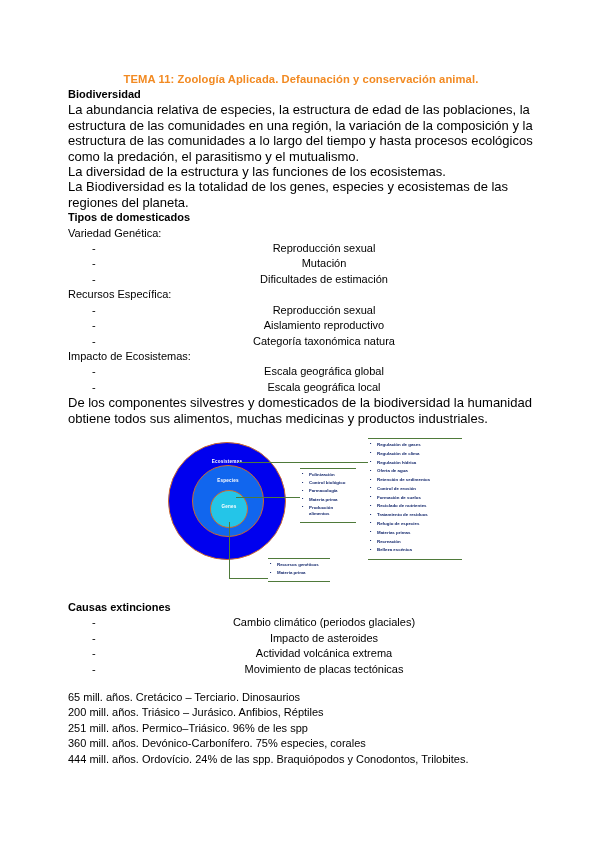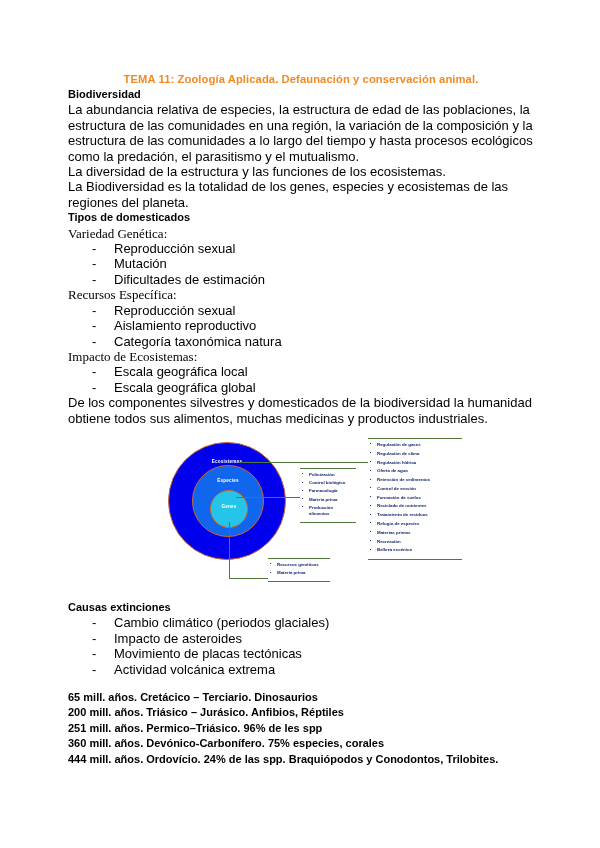--- a/index.html
+++ b/index.html
@@ -43,36 +43,36 @@
     line-height: 15.4px;
     margin: 0;
   }
   .para {
     font-size: 13px;
     line-height: 15.4px;
     margin: 0;
     text-align: left;
   }
   .lead {
-    font-size: 13px;
-    line-height: 15.4px;
-    margin: 0;
-    font-family: Liberation Serif, serif;
+    font-size: 11px;
+    line-height: 15.4px;
+    margin: 0;
   }
   ul.dashlist {
     list-style: none;
     margin: 0;
     padding: 0;
   }
   ul.dashlist li {
-    font-size: 13px;
+    font-size: 11px;
     line-height: 15.4px;
     position: relative;
     padding-left: 46px;
     margin: 0;
+    text-align: center;
   }
   ul.dashlist li::before {
     content: "-";
     position: absolute;
     left: 24px;
     top: 0;
   }
   .spacer-md { height: 13px; }
 
   
@@ -173,21 +173,20 @@
     left: 300px;
     top: 6px;
     width: 94px;
   }
   .box-eco ul li { margin-bottom: 2.2px; }
 
   .tail {
     font-size: 11px;
     line-height: 15.4px;
     margin: 0;
-    font-weight: bold;
   }
 </style>
 </head>
 <body>
 
 <div id="page">
   <div class="content">
 
     <div class="doc-title">TEMA 11: Zoología Aplicada. Defaunación y conservación animal.</div>
 
@@ -207,22 +206,22 @@
 
     <div class="lead">Recursos Específica:</div>
     <ul class="dashlist">
       <li>Reproducción sexual</li>
       <li>Aislamiento reproductivo</li>
       <li>Categoría taxonómica natura</li>
     </ul>
 
     <div class="lead">Impacto de Ecosistemas:</div>
     <ul class="dashlist">
+      <li>Escala geográfica global</li>
       <li>Escala geográfica local</li>
-      <li>Escala geográfica global</li>
     </ul>
 
     <p class="para">De los componentes silvestres y domesticados de la biodiversidad la humanidad obtiene todos sus alimentos, muchas medicinas y productos industriales.</p>
 
     <div class="diagram">
 
       <div class="circle c-eco">
         <span class="lbl">Ecosistemas</span>
       </div>
       <div class="circle c-esp">
@@ -272,22 +271,22 @@
           <li>Recreación</li>
           <li>Belleza escénica</li>
         </ul>
       </div>
     </div>
 
     <div class="h-bold">Causas extinciones</div>
     <ul class="dashlist">
       <li>Cambio climático (periodos glaciales)</li>
       <li>Impacto de asteroides</li>
+      <li>Actividad volcánica extrema</li>
       <li>Movimiento de placas tectónicas</li>
-      <li>Actividad volcánica extrema</li>
     </ul>
 
     <div class="spacer-md"></div>
 
     <div class="tail">65 mill. años. Cretácico – Terciario. Dinosaurios</div>
     <div class="tail">200 mill. años. Triásico – Jurásico. Anfibios, Réptiles</div>
     <div class="tail">251 mill. años. Permico–Triásico. 96% de les spp</div>
     <div class="tail">360 mill. años. Devónico-Carbonífero. 75% especies, corales</div>
     <div class="tail">444 mill. años. Ordovício. 24% de las spp. Braquiópodos y Conodontos, Trilobites.</div>
 

